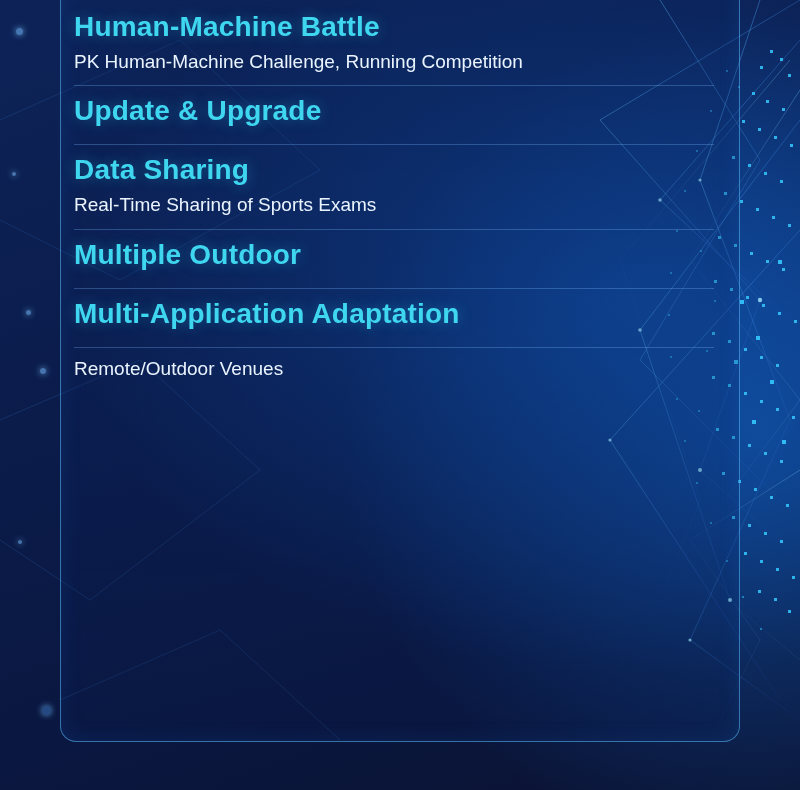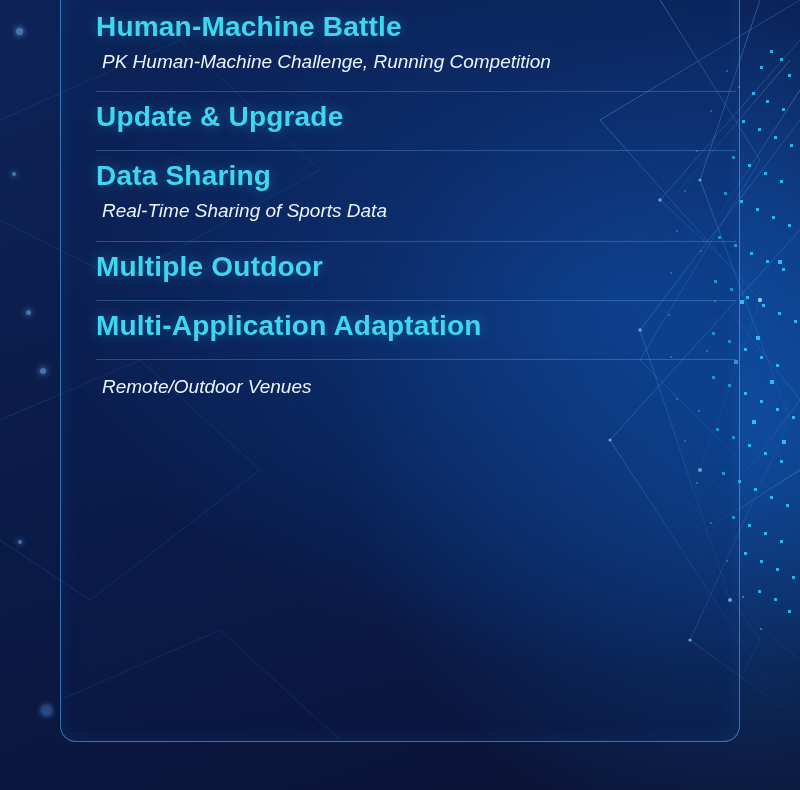--- a/index.html
+++ b/index.html
@@ -51,21 +51,21 @@
     height: 772px;
     border: 1px solid rgba(90,190,255,0.55);
     border-radius: 16px;
     box-sizing: border-box;
     background: linear-gradient(180deg, rgba(12,40,100,0.28) 0%, rgba(10,30,85,0.18) 100%);
     box-shadow: 0 0 22px rgba(40,140,255,0.12) inset;
   }
 
   #feature-list {
     position: absolute;
-    left: 96px;
+    left: 74px;
     top: 0;
     width: 640px;
   }
 
   .feature {
     padding-top: 8px;
     padding-bottom: 11px;
     border-bottom: 1px solid rgba(120,185,255,0.30);
   }
   .feature:last-child {
@@ -78,23 +78,22 @@
     color: #3fd7f0;
     letter-spacing: 0.2px;
     line-height: 1.18;
     margin: 0 0 6px 0;
     text-shadow: 0 0 14px rgba(50,200,240,0.35);
   }
   .feature-desc {
     font-size: 19px;
     color: #eaf4ff;
     line-height: 1.33;
-    margin: 6px;
+    margin: 0;
     font-weight: 400;
-    font-style: italic;
   }
 
   
   #feature-list .feature:first-child {
     padding-top: 0;
     margin-top: 10px;
   }
 </style>
 </head>
 <body>
@@ -259,21 +258,21 @@
       <div class="feature-desc">PK Human-Machine Challenge, Running Competition</div>
     </div>
 
     <div class="feature">
       <div class="feature-title">Update &amp; Upgrade</div>
     </div>
 
 
     <div class="feature">
       <div class="feature-title">Data Sharing</div>
-      <div class="feature-desc">Real-Time Sharing of Sports Data</div>
+      <div class="feature-desc">Real-Time Sharing of Sports Exams</div>
     </div>
 
     <div class="feature">
       <div class="feature-title">Multiple Outdoor</div>
     </div>
 
     <div class="feature">
       <div class="feature-title">Multi-Application Adaptation</div>
     </div>
 

